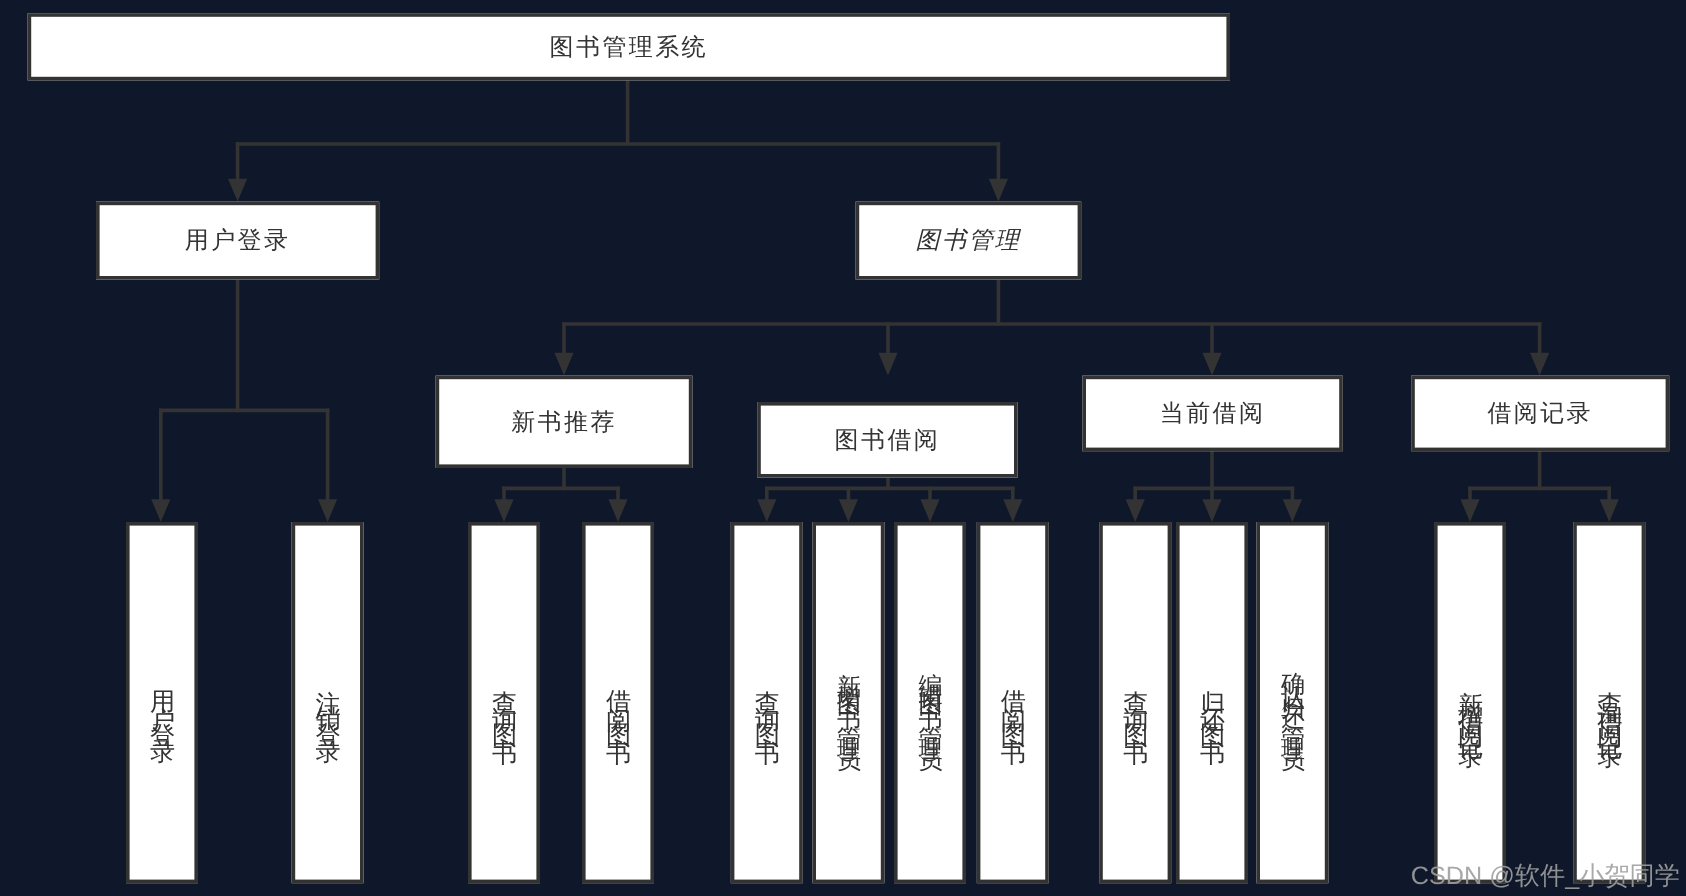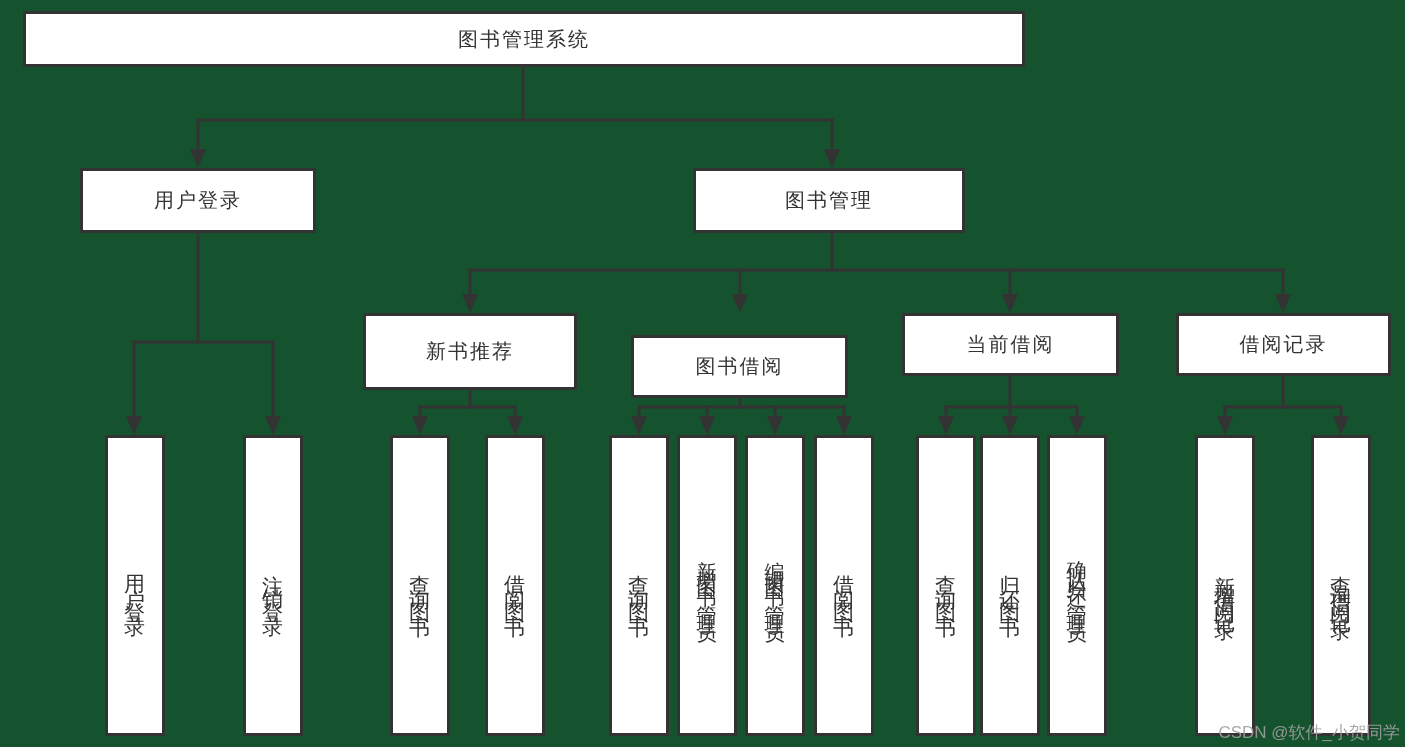--- a/index.html
+++ b/index.html
@@ -1,20 +1,20 @@
 <!DOCTYPE html>
 <html><head>
 <meta charset="utf-8">
 <style>
   html, body { margin: 0; padding: 0; background: #ffffff; }
   .stage {
     position: relative;
     width: 1405px;
     height: 747px;
-    background: #14532d;
+    background: #0f172a;
     overflow: hidden;
     font-family: "Liberation Sans", sans-serif;
     color: #333333;
   }
   .connectors {
     position: absolute;
     left: 0; top: 0;
     z-index: 1;
   }
   .node {
@@ -44,21 +44,21 @@
     line-height: 1;
   }
   .leaf .vlbl[data-len="6"] { letter-spacing: 9px; }
   .leaf .vlbl[data-len="8"],
   .leaf .vlbl[data-len="9"] { letter-spacing: 9px; font-size: 20px; }
   .watermark {
     position: absolute;
     right: 5px;
     bottom: 3px;
     z-index: 3;
-    font-size: 17px;
+    font-size: 21px;
     color: rgba(158, 158, 158, 0.9);
     white-space: nowrap;
   }
 </style>
 </head>
 <body>
 
 <div class="stage">
 
   <svg class="connectors" width="1405" height="747" viewBox="0 0 1405 747">
@@ -125,21 +125,21 @@
     </g>
   </svg>
 
   <div class="node" style="left:23px; top:11px; width:1002px; height:56px;">
     <span class="lbl">图书管理系统</span>
   </div>
 
   <div class="node" style="left:80px; top:168px; width:236px; height:65px;">
     <span class="lbl">用户登录</span>
   </div>
-  <div class="node" style="left:693px; top:168px; width:272px; height:65px;">
+  <div class="node" style="left:713px; top:168px; width:188px; height:65px;font-style:italic;">
     <span class="lbl">图书管理</span>
   </div>
 
   <div class="node" style="left:363px; top:313px; width:214px; height:77px;">
     <span class="lbl">新书推荐</span>
   </div>
   <div class="node" style="left:631px; top:313px; width:217px; height:63px;margin-top:22px;">
     <span class="lbl">图书借阅</span>
   </div>
   <div class="node" style="left:902px; top:313px; width:217px; height:63px;">

